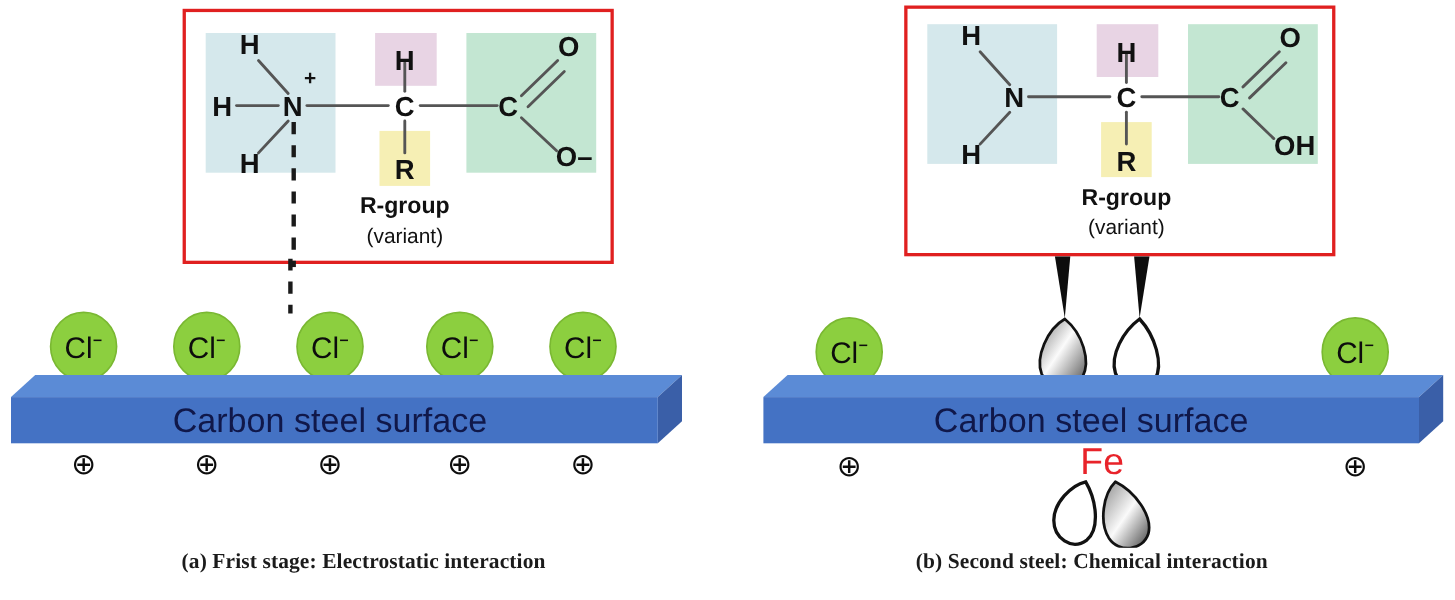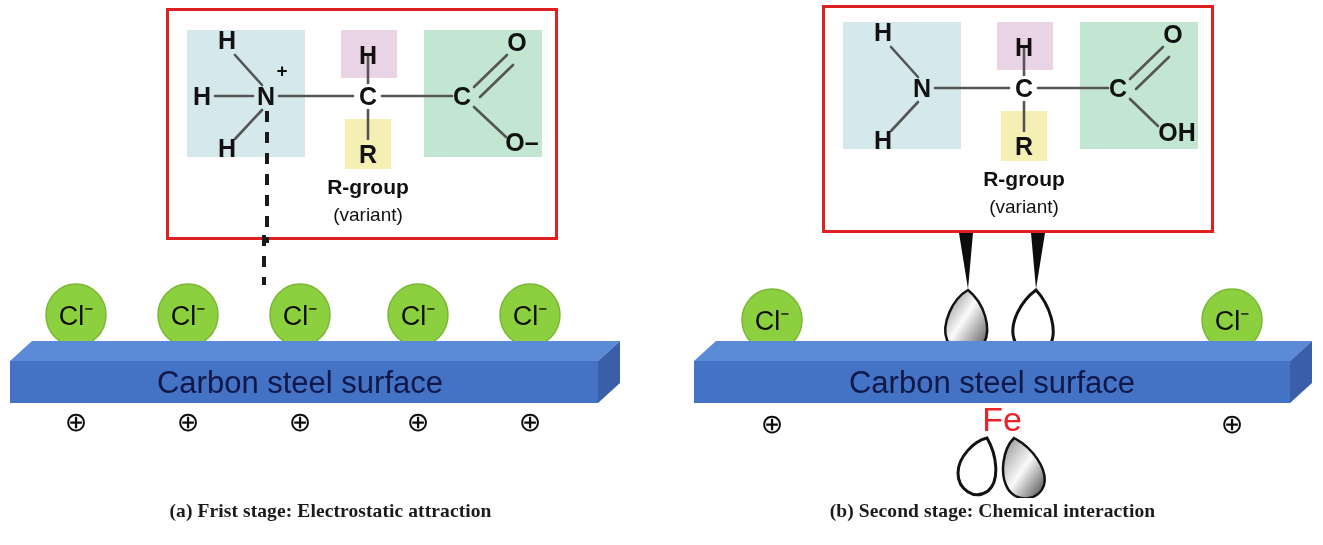--- a/index.html
+++ b/index.html
@@ -128,21 +128,21 @@
 
       <g font-family="Liberation Sans, sans-serif" font-size="27" fill="#0d0d0d" text-anchor="middle">
         <text x="76" y="196">⊕</text>
         <text x="188" y="196">⊕</text>
         <text x="300" y="196">⊕</text>
         <text x="418" y="196">⊕</text>
         <text x="530" y="196">⊕</text>
       </g>
     </svg>
 
-    <div class="caption" style="top:500px;">(a) Frist stage: Electrostatic attraction</div>
+    <div class="caption" style="top:500px;">(a) Frist stage: Electrostatic interaction</div>
   </div>
 
   <div class="panel" id="panel-b">
 
     <div class="mol-frame" style="left:160px; top:5px; width:392px; height:228px;">
       <svg class="mol-svg" width="392" height="228" viewBox="0 0 392 228">
         <rect x="18" y="14" width="118" height="127" fill="#d5e8ec"></rect>
         <rect x="172" y="14" width="56" height="48" fill="#e8d4e4"></rect>
         <rect x="255" y="14" width="118" height="127" fill="#c3e6d2"></rect>
         <rect x="176" y="103" width="46" height="50" fill="#f6efb4"></rect>
@@ -214,16 +214,16 @@
         <text x="110" y="200">⊕</text>
         <text x="570" y="200">⊕</text>
       </g>
 
       <text x="340" y="198" text-anchor="middle" font-family="Liberation Sans, sans-serif" font-size="34" fill="#e8232a">Fe</text>
 
       <path d="M325,205 C335,222 338,248 326,258 C312,268 296,256 296,240 C296,224 312,208 325,205 Z" fill="#ffffff" stroke="#121212" stroke-width="3"></path>
       <path d="M352,205 C370,214 386,236 382,252 C377,268 355,270 346,256 C337,241 341,216 352,205 Z" fill="url(#lobeGradDn)" stroke="#121212" stroke-width="2.5"></path>
     </svg>
 
-    <div class="caption" style="top:500px;">(b) Second stage: Chemical interaction</div>
+    <div class="caption" style="top:500px;">(b) Second steel: Chemical interaction</div>
   </div>
 
 </div>
 
 </body></html>

